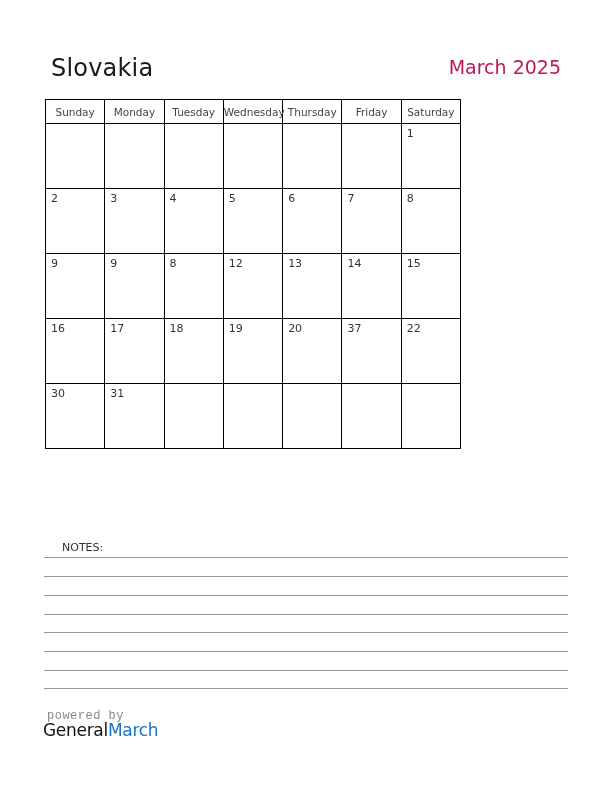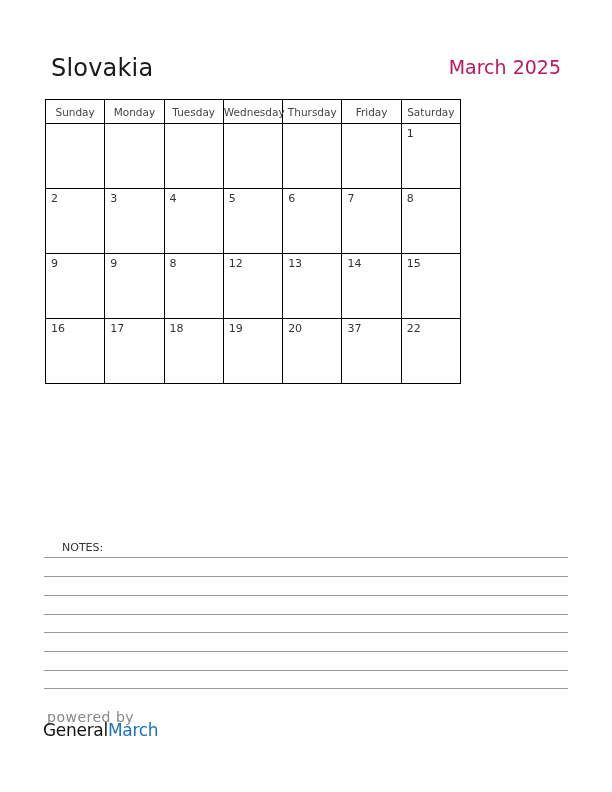--- a/index.html
+++ b/index.html
@@ -7,21 +7,21 @@
          font-family: "DejaVu Sans", sans-serif; color: #222; }
   .country { position: absolute; left: 51px; top: 54px; font-size: 24px; color: #1a1a1a; letter-spacing: 0.2px; }
   .month { position: absolute; right: 51px; top: 56px; font-size: 19px; color: #be185d; }
   table.cal { position: absolute; left: 45px; top: 99px; width: 416px; border-collapse: collapse; table-layout: fixed; }
   table.cal th, table.cal td { border: 1px solid #000; }
   table.cal th { height: 23px; font-weight: normal; font-size: 10.5px; color: #444; text-align: center; vertical-align: middle; padding: 0; }
   table.cal td { height: 64px; vertical-align: top; padding: 0; }
   table.cal td .num { display: block; font-size: 11px; color: #333; padding: 3px 0 0 5px; }
   .notes-label { position: absolute; left: 62px; top: 541px; font-size: 11px; color: #333; }
   .note-line { position: absolute; left: 44px; width: 524px; height: 0; border-top: 1px solid #999; }
-  .powered { position: absolute; left: 47px; top: 709px; font-size: 14px; color: #888; letter-spacing: 0.5px; }
+  .powered { position: absolute; left: 47px; top: 709px; font-size: 12px; color: #888; letter-spacing: 0.5px; font-family: Liberation Mono, monospace; }
   .brand { position: absolute; left: 43px; top: 720px; font-size: 17px; color: #111; letter-spacing: -0.3px; }
   .brand .blue { color: #1a73c0; }
 </style>
 </head>
 <body>
 
 <div class="country">Slovakia</div>
 <div class="month">March 2025</div>
 
 <table class="cal">
@@ -122,20 +122,43 @@
       <td>
           <span class="num">20</span>
         </td>
       <td>
           <span class="num">37</span>
         </td>
       <td>
           <span class="num">22</span>
         </td>
     </tr>
+    <tr>
+      <td>
+          <span class="num">30</span>
+        </td>
+      <td>
+          <span class="num">31</span>
+        </td>
+      <td>
+          <span class="num"></span>
+        </td>
+      <td>
+          <span class="num"></span>
+        </td>
+      <td>
+          <span class="num"></span>
+        </td>
+      <td>
+          <span class="num"></span>
+        </td>
+      <td>
+          <span class="num"></span>
+        </td>
+    </tr>
   </tbody>
 </table>
 
 <div class="notes-label">NOTES:</div>
 <div class="note-line" style="top:557px"></div>
 <div class="note-line" style="top:576px"></div>
 <div class="note-line" style="top:595px"></div>
 <div class="note-line" style="top:614px"></div>
 <div class="note-line" style="top:632px"></div>
 <div class="note-line" style="top:651px"></div>

